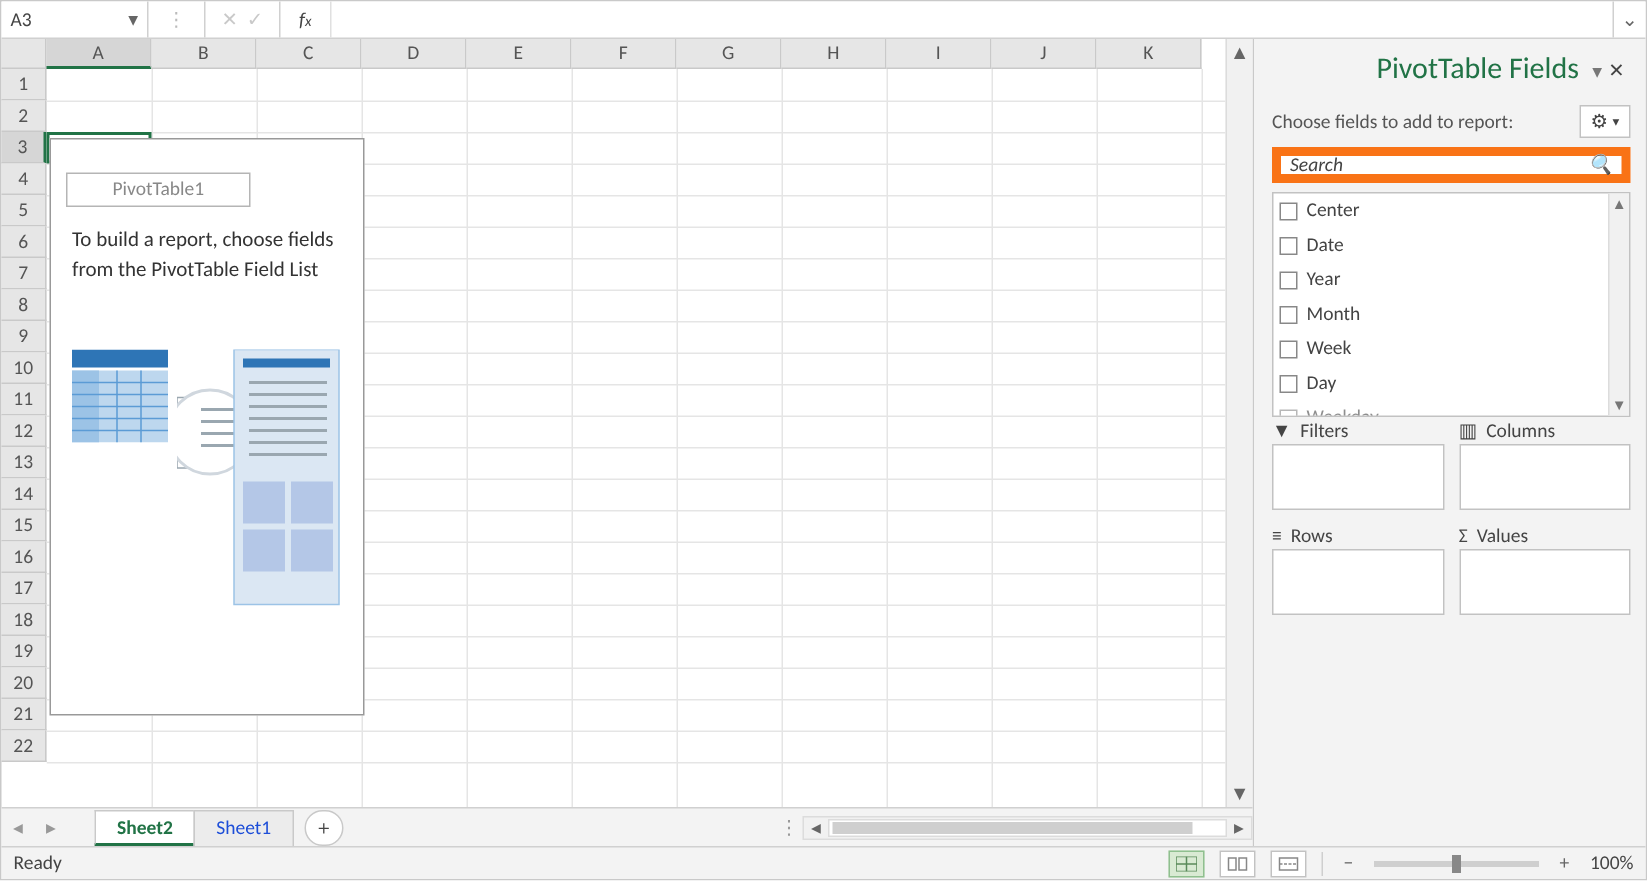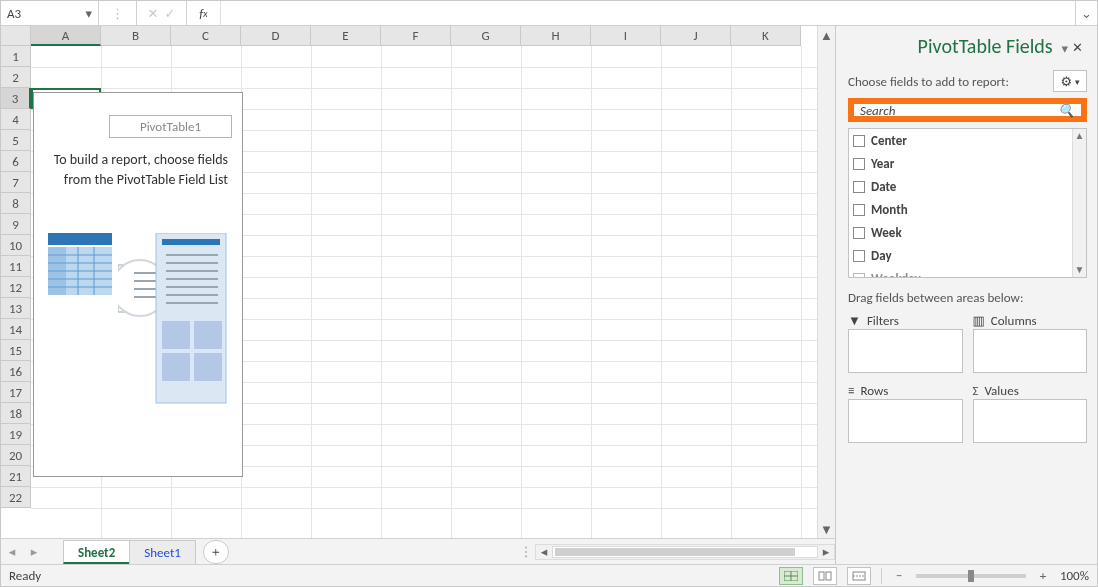--- a/index.html
+++ b/index.html
@@ -30,21 +30,21 @@
 .gridbody{ flex:1; display:flex; min-height:0;}
 .rowhdrs{ width:30px; display:flex; flex-direction:column;}
 .rh{ height:21px; background:#e6e6e6; border-right:1px solid #c9c9c9; border-bottom:1px solid #c9c9c9; text-align:center; line-height:21px; color:#555;}
 .rh.sel{ background:#d6d6d6; border-right:2px solid #217346;}
 .cells{ flex:1; position:relative; overflow:hidden;}
 .lines-v, .lines-h{ position:absolute; background:#e5e5e5;}
 
 .sel-cell{ position:absolute; left:0; top:42px; width:70px; height:21px; border:2px solid #217346; }
 .sel-handle{ position:absolute; width:6px; height:6px; background:#217346; right:-3px; bottom:-3px;}
 
-.pivot-ph{ position:absolute; left:2px; top:46px; width:210px; height:385px; background:#fff; border:1px solid #999; padding:14px 10px; text-align:right;}
+.pivot-ph{ position:absolute; left:2px; top:46px; width:210px; height:385px; background:#fff; border:1px solid #999; padding:14px 10px; text-align:left;}
 .pivot-ph .title{ display:inline-block; border:1px solid #b5b5b5; padding:3px 30px; color:#888; margin:8px 0 12px;}
 .pivot-ph .msg{ font-size:14px; line-height:1.45; color:#333; padding:0 4px;}
 .ph-graphic{ margin-top:42px; display:flex; justify-content:space-between; align-items:flex-start; padding:0 4px;}
 
 
 .vscroll{ width:18px; background:#f1f1f1; border-left:1px solid #dcdcdc; position:relative;}
 .vscroll .btn{ height:18px; display:flex; align-items:center; justify-content:center; color:#666;}
 .vscroll .thumb{ position:absolute; top:18px; left:2px; right:2px; height:30px; }
 
 
@@ -65,21 +65,21 @@
 .fp-titlebar{ display:flex; align-items:center; justify-content:flex-end; margin-bottom:8px;}
 .fp-title{ font-size:20px; color:#217346; font-weight:400;}
 .fp-title-dd{ color:#777; margin-left:6px;}
 .fp-close{ color:#666; font-size:16px; padding:2px 4px;}
 .fp-sub{ display:flex; align-items:center; justify-content:space-between; margin:4px 0 6px;gap:40px;}
 .fp-sub-text{ color:#555; font-size:13px;}
 .fp-tools{ width:34px; height:22px; border:1px solid #c2c2c2; background:#fff; display:flex; align-items:center; justify-content:center; gap:3px;}
 .fp-search{ height:24px; border:6px solid #f97316; background:#fff; display:flex; align-items:center; padding:0 6px; font-style:italic; color:#888; justify-content:space-between; margin-bottom:6px;}
 .fp-list{ border:1px solid #c2c2c2; background:#fff; height:150px; position:relative;}
 .fp-list-inner{ position:absolute; left:0; top:0; right:14px; bottom:0; overflow:hidden;}
-.fp-item{ display:flex; align-items:center; height:23px; padding:0 4px; gap:6px;font-weight:bold;}
+.fp-item{ display:flex; align-items:center; height:23px; padding:0 4px; gap:6px;}
 .fp-item .cb{ width:12px; height:12px; border:1px solid #888; background:#fff;}
 .fp-list-scroll{ position:absolute; right:0; top:0; width:14px; bottom:0; background:#f1f1f1; border-left:1px solid #dcdcdc;}
 .fp-list-scroll .sbtn{ height:14px; text-align:center; color:#777; font-size:10px; line-height:14px;}
 
 .fp-drag-label{ margin:12px 0 6px; color:#555;}
 .fp-areas{ display:grid; grid-template-columns:1fr 1fr; grid-template-rows:auto auto; gap:8px 10px;}
 .fp-area-title{ display:flex; align-items:center; gap:6px; color:#666; font-size:13px; height:18px;}
 .fp-area-box{ height:44px; background:#fff; border:1px solid #c2c2c2;}
 .fp-footer{ display:flex; align-items:center; justify-content:space-between; margin-top:10px;}
 .fp-defer{ display:flex; align-items:center; gap:6px; color:#555;}
@@ -315,25 +315,25 @@
         <span style="color:#2a6099;">🔍</span>
       </div>
       <div class="fp-list">
         <div class="fp-list-inner">
           <div class="fp-item">
               <div class="cb"></div>
               <span>Center</span>
             </div>
           <div class="fp-item">
               <div class="cb"></div>
+              <span>Date</span>
+            </div>
+          <div class="fp-item">
+              <div class="cb"></div>
               <span>Year</span>
-            </div>
-          <div class="fp-item">
-              <div class="cb"></div>
-              <span>Date</span>
             </div>
           <div class="fp-item">
               <div class="cb"></div>
               <span>Month</span>
             </div>
           <div class="fp-item">
               <div class="cb"></div>
               <span>Week</span>
             </div>
           <div class="fp-item">
@@ -344,21 +344,20 @@
               <div class="cb"></div>
               <span>Weekday</span>
             </div>
         </div>
         <div class="fp-list-scroll">
           <div class="sbtn">▲</div>
           <div class="sbtn" style="position:absolute;bottom:0;left:0;right:0;">▼</div>
         </div>
       </div>
 
-      <div class="fp-drag-label">Drag fields between areas below:</div>
       <div class="fp-areas">
         <div>
           <div class="fp-area-title">
               <span>▼</span>
               <span>Filters</span>
             </div>
           <div class="fp-area-box"></div>
         </div>
         <div>
           <div class="fp-area-title">

